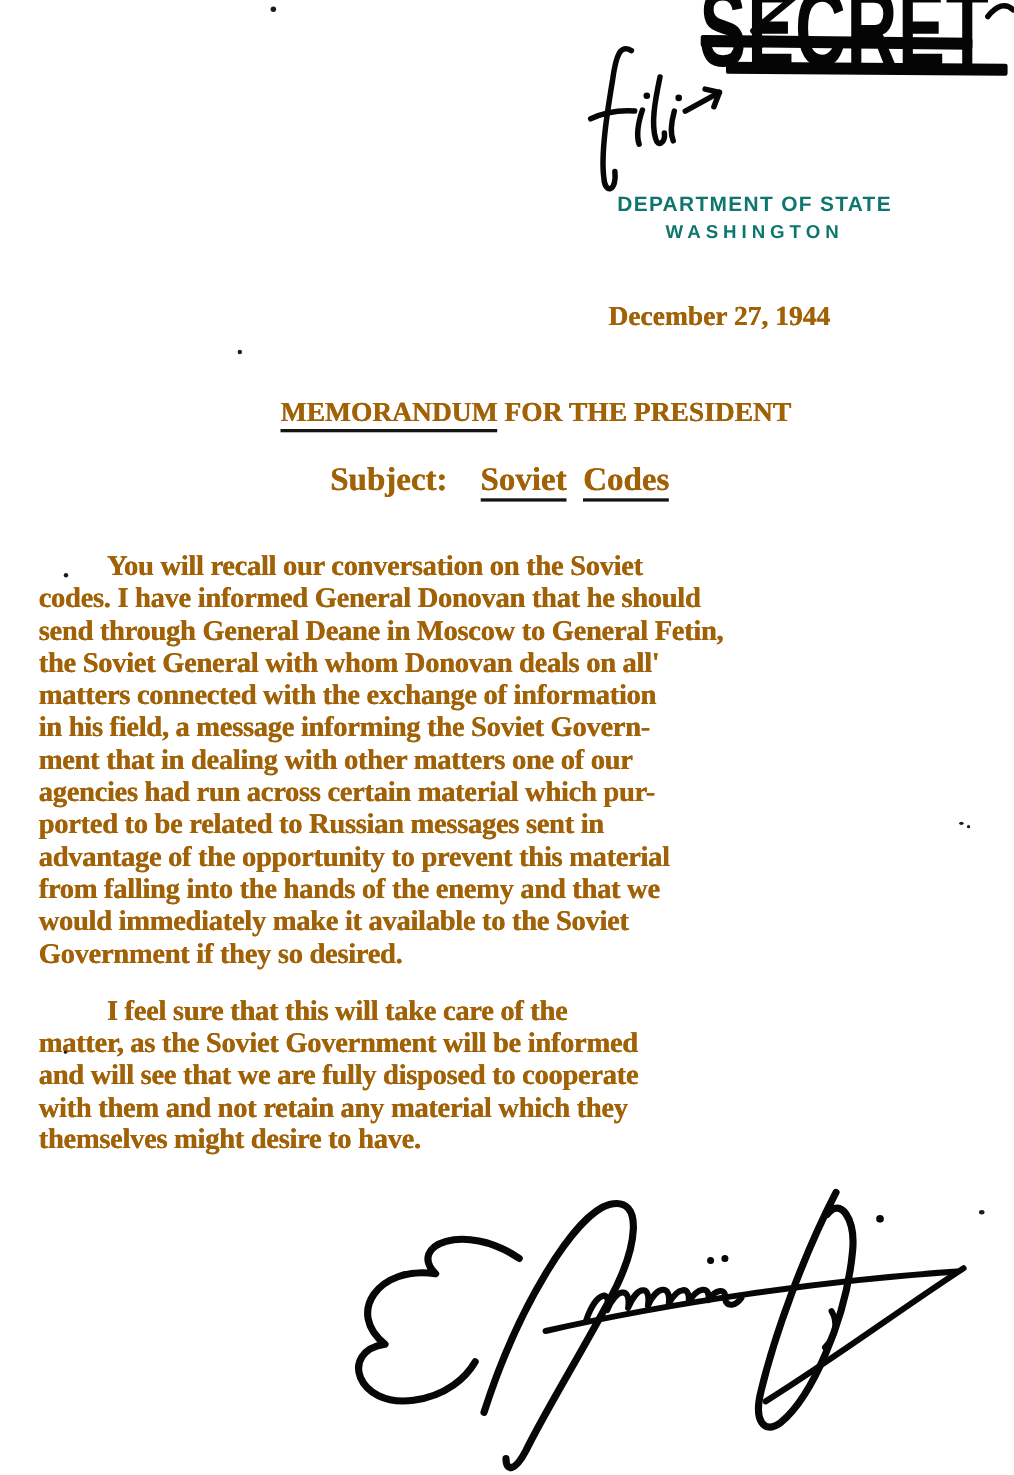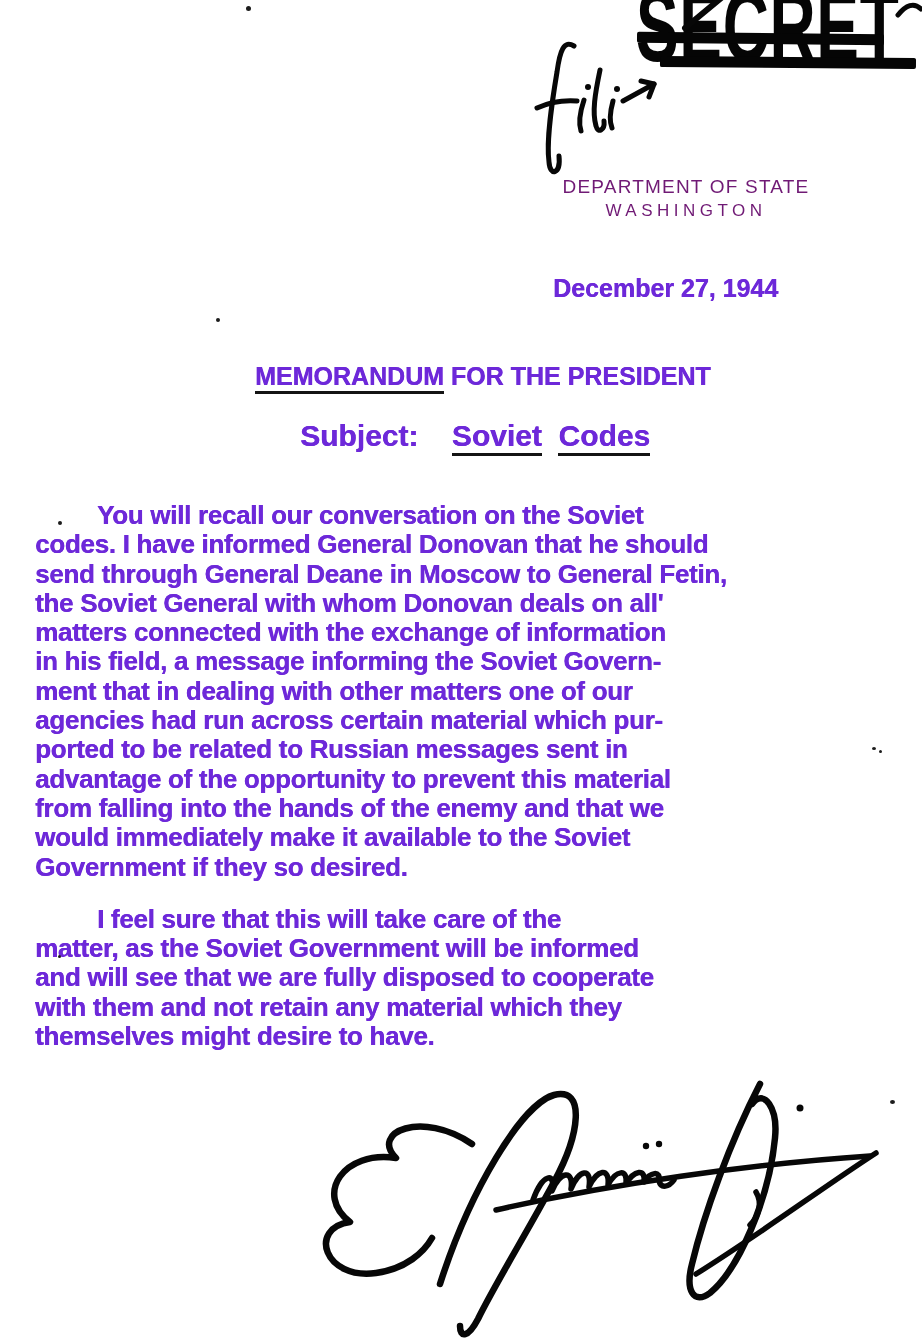--- a/index.html
+++ b/index.html
@@ -15,27 +15,27 @@
     font-family:"Liberation Sans", sans-serif; font-weight:bold;
     font-size:100px; line-height:1; letter-spacing:1px; color:#050505;
     transform:scaleX(0.64); transform-origin:0 0; white-space:nowrap;
   }
   .strike{position:absolute; background:#050505; border-radius:2px;}
   .strike1{left:637px; top:33px; width:247px; height:11px; transform:rotate(0.6deg);}
   .strike2{left:660px; top:57px; width:256px; height:11px; transform:rotate(0.4deg);}
   
   .letterhead{
     position:absolute; left:550px; top:176px; width:272px; text-align:center;
-    font-family:"Liberation Sans", sans-serif; font-weight:normal; color:#701a75;
+    font-family:"Liberation Sans", sans-serif; font-weight:bold; color:#0f766e;
   }
   .lh1{font-size:19px; letter-spacing:1.2px; line-height:22px;}
   .lh2{font-size:17px; letter-spacing:4.5px; line-height:26px;}
   
-  .tw{font-family:Liberation Sans, sans-serif; font-weight:bold;
-      text-shadow:0.4px 0 0 currentColor; color:#6d28d9;}
+  .tw{font-family:Liberation Serif, serif; font-weight:bold;
+      text-shadow:0.4px 0 0 currentColor; color:#a16207;}
   .date{position:absolute; left:553px; top:274px; font-size:25px;}
   .title{position:absolute; left:255px; top:362px; font-size:25px; white-space:pre;}
   .subject{position:absolute; left:300px; top:419px; font-size:30px; white-space:pre;}
   .u{border-bottom:3px solid #141414; padding-bottom:1px;margin-top:32px;}
   .word-gap2{margin-left:2ch;}
   .word-gap1{margin-left:1ch;}
   .body-text{position:absolute; left:35px; top:500px; width:860px; font-size:26px;}
   .para{margin:0 0 23px 0;}
   .line{height:29.3px; white-space:pre; letter-spacing:-0.3px;}
   .line.indent{padding-left:62px;}

